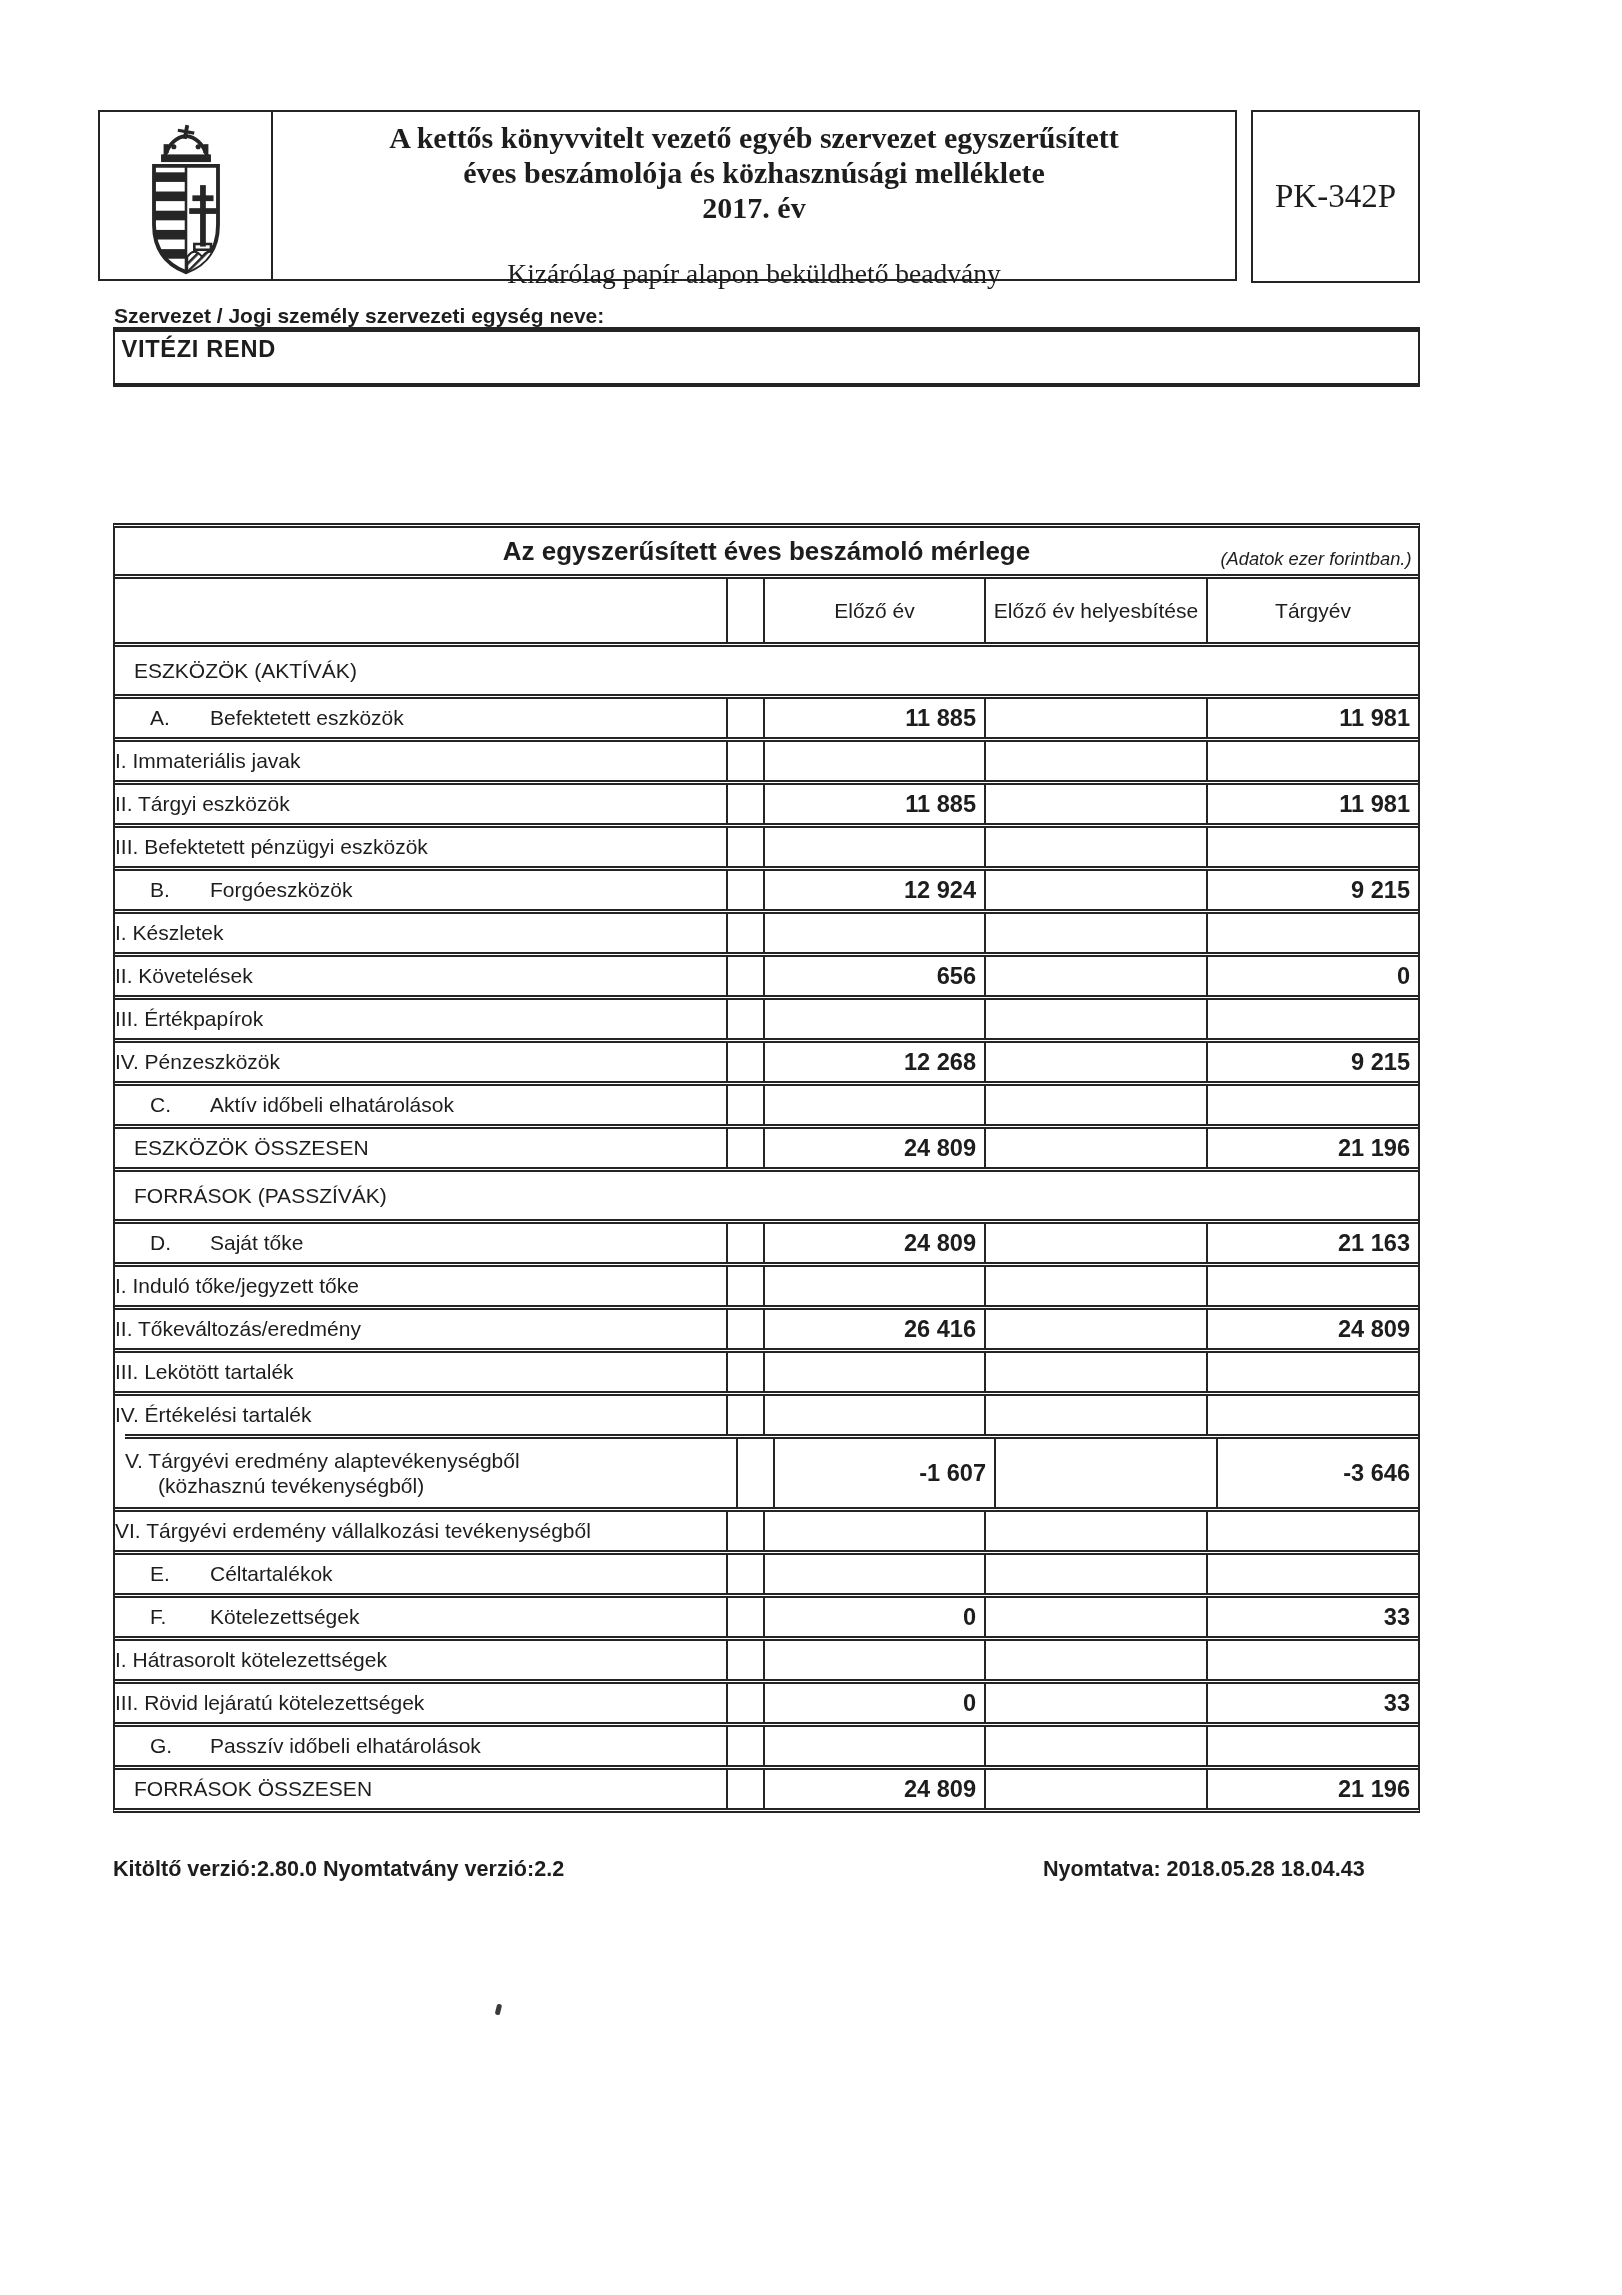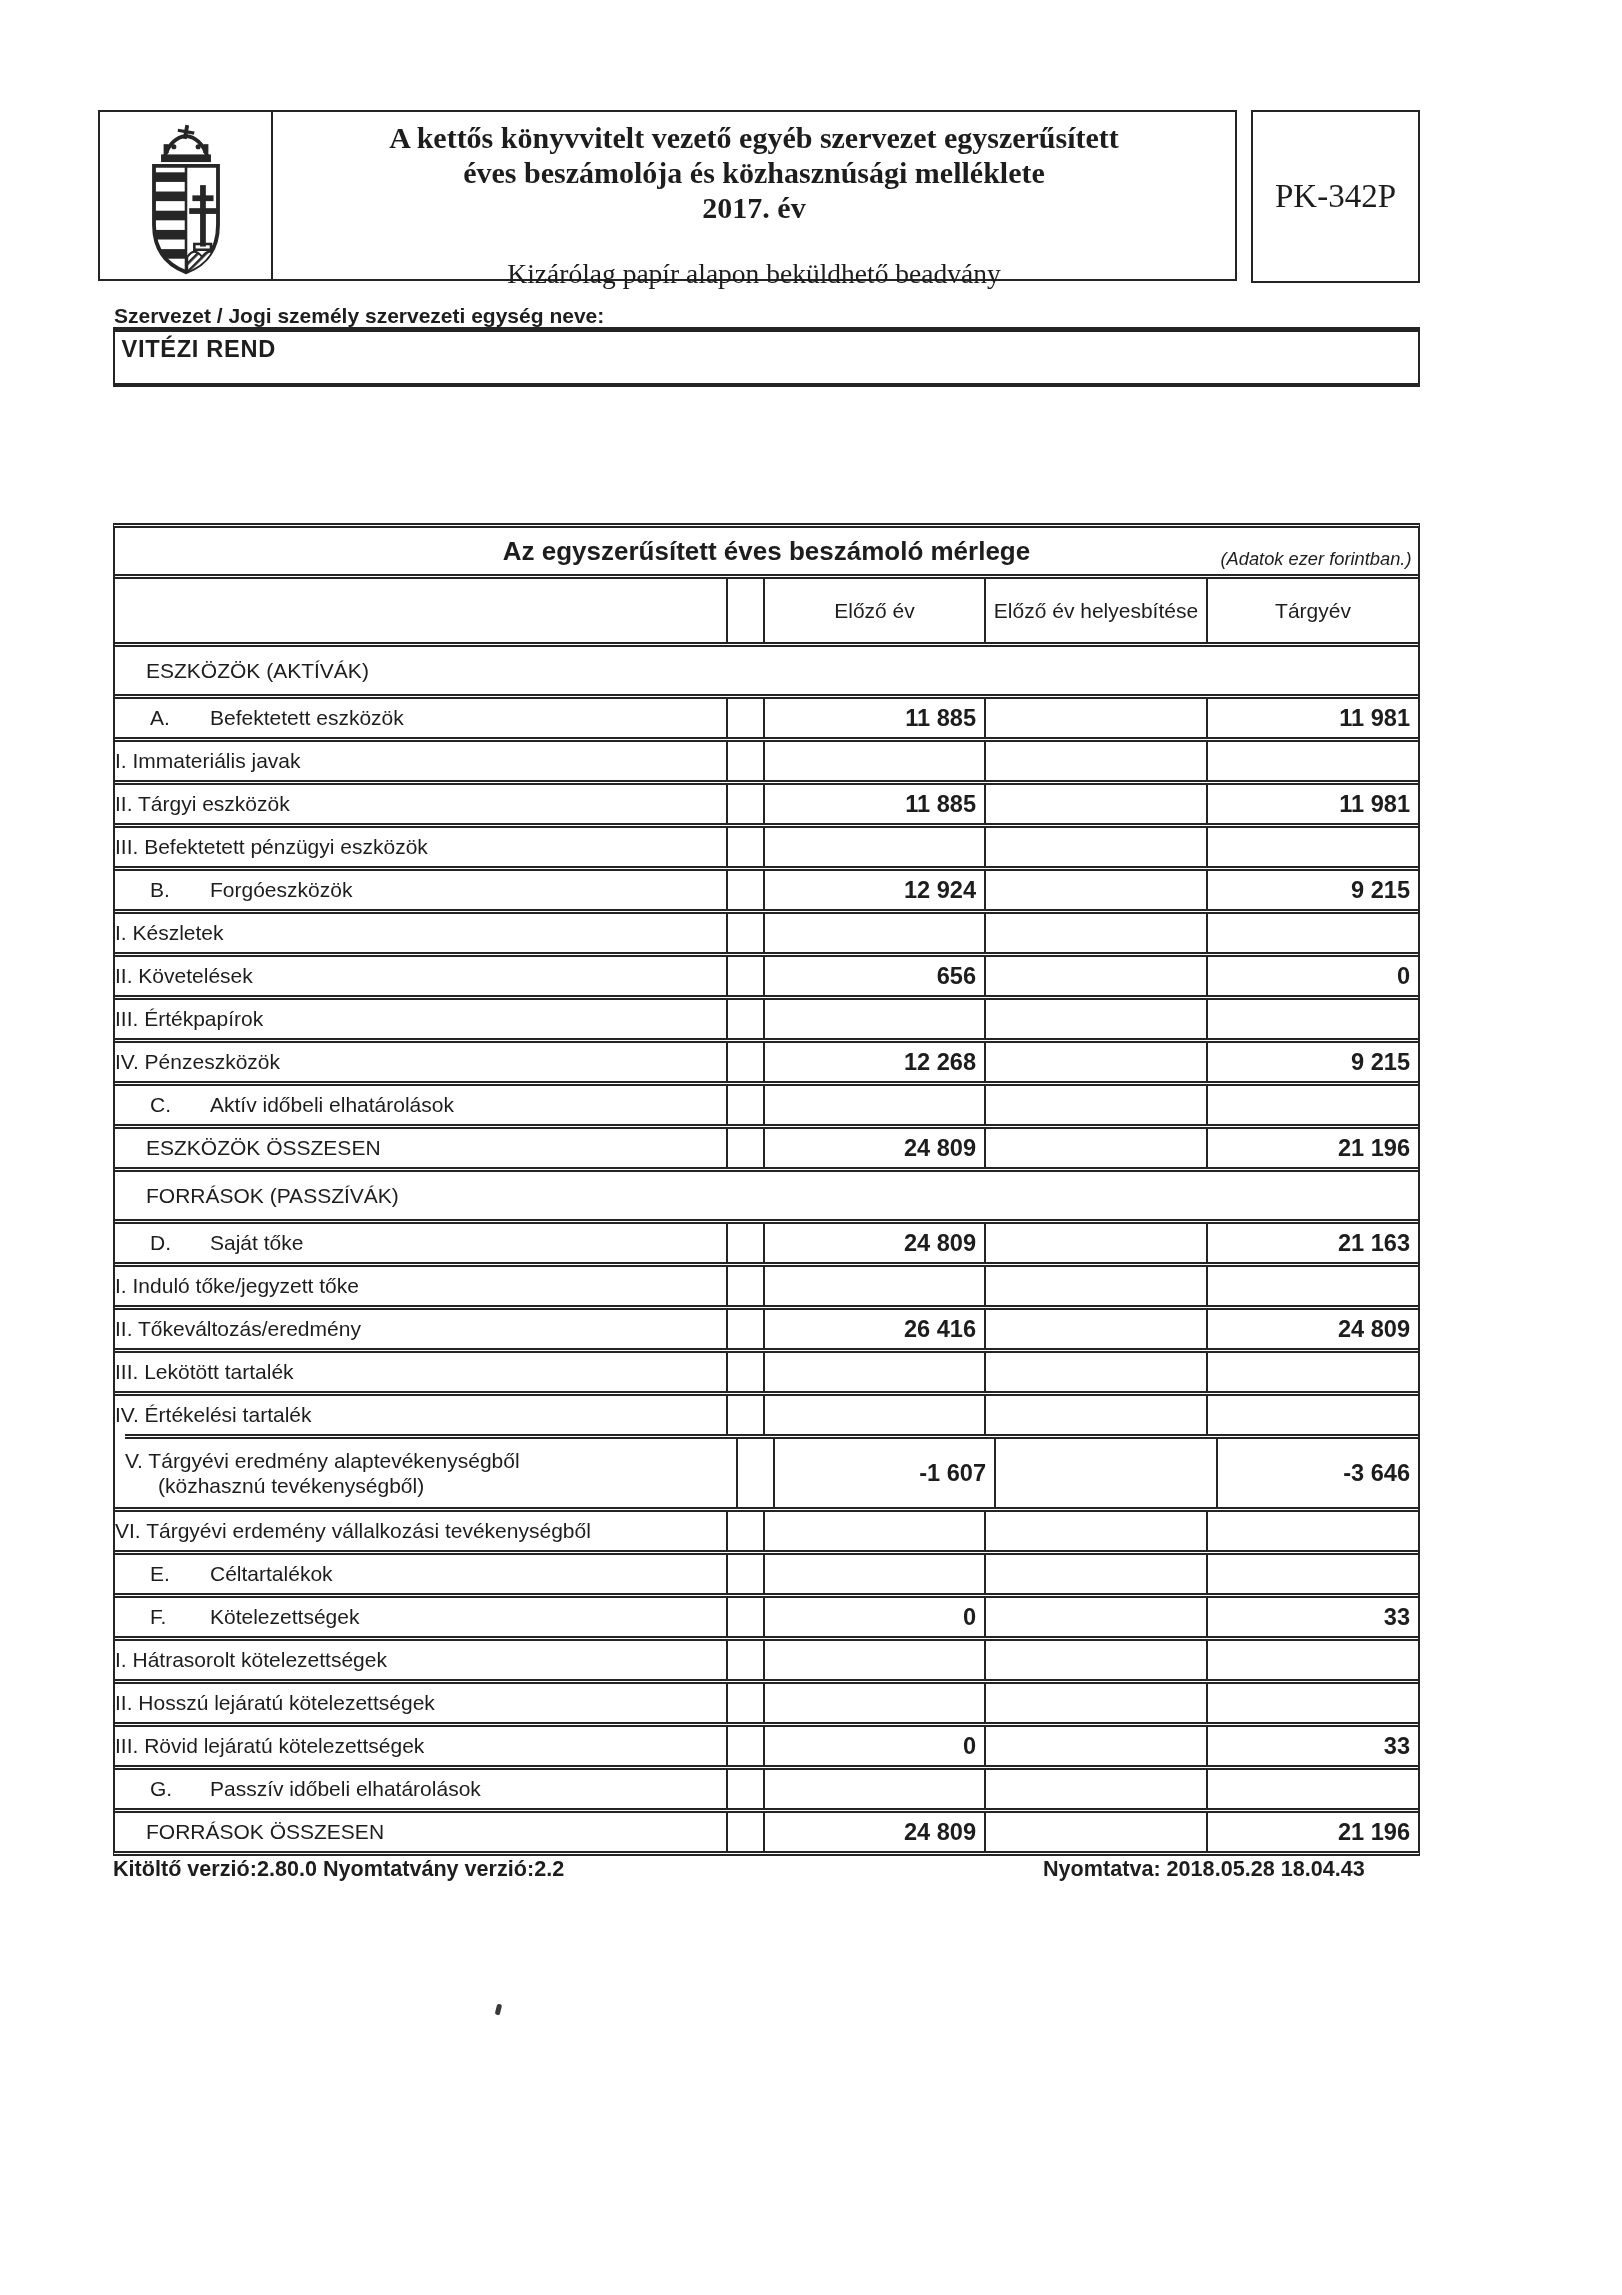--- a/index.html
+++ b/index.html
@@ -87,21 +87,21 @@
     border-left:2px solid var(--line);
     display:flex;align-items:center;justify-content:center;
     text-align:center;font-size:21px;line-height:25px;padding:0 5.2px;
   }
   .trow{height:43px;}
   .trow.section{grid-template-columns:1fr;height:52px;}
   .trow.tall{height:73px;margin-left:10px;}
   .cl{display:flex;align-items:center;font-size:21px;}
   .letter{padding-left:35px;width:60px;flex:none;box-sizing:content-box;}
   .sub-pad{}
-  .section-pad{padding-left:19px;margin-left:12px;}
+  .section-pad{padding-left:19px;}
   .lines{line-height:25px;}
   .lines .l2{margin-left:33px;}
   .sliver{border-left:2px solid var(--line);}
   .cv{
     border-left:2px solid var(--line);
     display:flex;align-items:center;justify-content:flex-end;
     padding-right:7.9px;box-sizing:border-box;
     font-weight:bold;font-size:23.6px;
   }
   
@@ -385,29 +385,20 @@
           <div class="cl sub-pad">
             <div>I. Hátrasorolt kötelezettségek</div>
           </div>
           <div class="sliver"></div>
           <div class="cv"></div>
           <div class="cv"></div>
           <div class="cv"></div>
         </div>
         <div class="grid-row trow sub">
           <div class="cl sub-pad">
-            <div>II. Hosszú lejáratú kötelezettségek</div>
-          </div>
-          <div class="sliver"></div>
-          <div class="cv"></div>
-          <div class="cv"></div>
-          <div class="cv"></div>
-        </div>
-        <div class="grid-row trow sub">
-          <div class="cl sub-pad">
             <div>III. Rövid lejáratú kötelezettségek</div>
           </div>
           <div class="sliver"></div>
           <div class="cv">0</div>
           <div class="cv"></div>
           <div class="cv">33</div>
         </div>
         <div class="grid-row trow item">
           <div class="cl">
             <div class="letter">G.</div>

